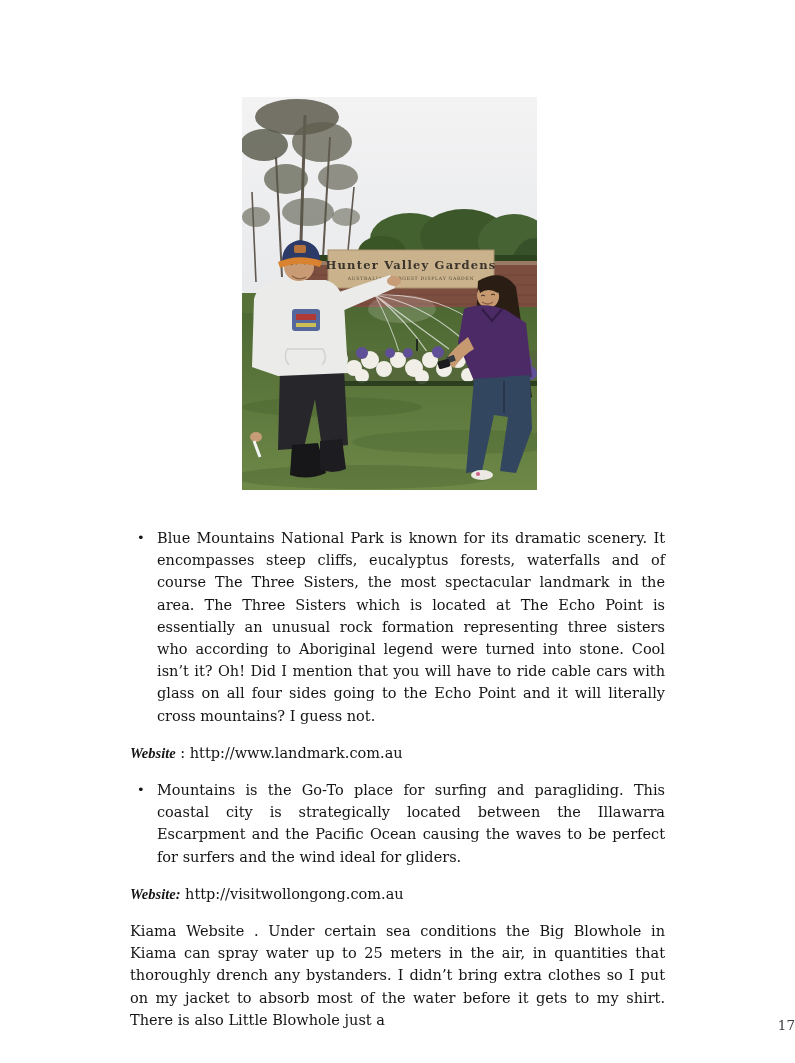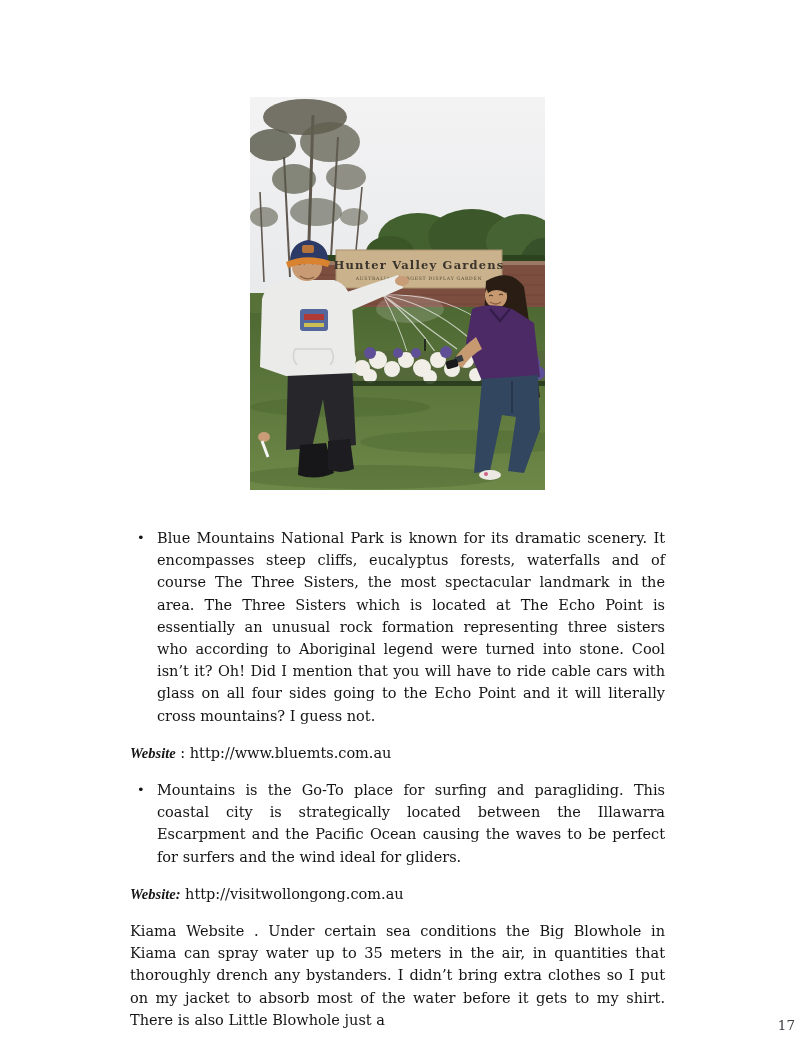--- a/index.html
+++ b/index.html
@@ -5,21 +5,21 @@
   html,body{margin:0;padding:0;background:#ffffff;}
   .page{
     position:relative;
     width:795px;height:1063px;
     background:#ffffff;
     font-family:"DejaVu Serif","Liberation Serif",serif;
     color:#141414;
     overflow:hidden;
   }
   .photo{
-    position:absolute;left:250px;top:97px;width:295px;height:393px;
+    position:absolute;left:242px;top:97px;width:295px;height:393px;
     overflow:hidden;
   }
   .photo svg{display:block;}
   .content{
     position:absolute;left:130px;top:527px;width:535px;
     font-size:14.5px;line-height:22.2px;
     text-align:justify;
   }
   .bullet-item{
     position:relative;
@@ -198,33 +198,33 @@
   </div>
 
   <div class="content">
 
     <div class="bullet-item">
       <span class="bullet-marker">•</span>
       <span class="lead">Blue Mountains National Park</span><span> is known for its dramatic scenery. It encompasses steep cliffs, eucalyptus forests, waterfalls and of course The Three Sisters, the most spectacular landmark in the area. The Three Sisters which is located at The Echo Point is essentially an unusual rock formation representing three sisters who according to Aboriginal legend were turned into stone. Cool isn’t it? Oh! Did I mention that you will have to ride cable cars with glass on all four sides going to the Echo Point and it will literally cross mountains? I guess not.</span>
     </div>
 
     <div class="website-line">
-      <span class="website-label">Website</span><span> : http://www.bluemts.com.au</span>
+      <span class="website-label">Website</span><span> : http://www.landmark.com.au</span>
     </div>
 
     <div class="bullet-item">
       <span class="bullet-marker">•</span>
       <span class="lead">Mountains</span><span> is the Go-To place for surfing and paragliding. This coastal city is strategically located between the Illawarra Escarpment and the Pacific Ocean causing the waves to be perfect for surfers and the wind ideal for gliders.</span>
     </div>
 
     <div class="website-line">
       <span class="website-label">Website:</span><span> http://visitwollongong.com.au</span>
     </div>
 
     <div class="plain-para">
-      <span class="lead">Kiama Website</span><span> . Under certain sea conditions the Big Blowhole in Kiama can spray water up to 35 meters in the air, in quantities that thoroughly drench any bystanders. I didn’t bring extra clothes so I put on my jacket to absorb most of the water before it gets to my shirt. There is also Little Blowhole just a</span>
+      <span class="lead">Kiama Website</span><span> . Under certain sea conditions the Big Blowhole in Kiama can spray water up to 25 meters in the air, in quantities that thoroughly drench any bystanders. I didn’t bring extra clothes so I put on my jacket to absorb most of the water before it gets to my shirt. There is also Little Blowhole just a</span>
     </div>
 
   </div>
 
   <div class="page-number">17</div>
 
 </div>
 
 </body></html>

